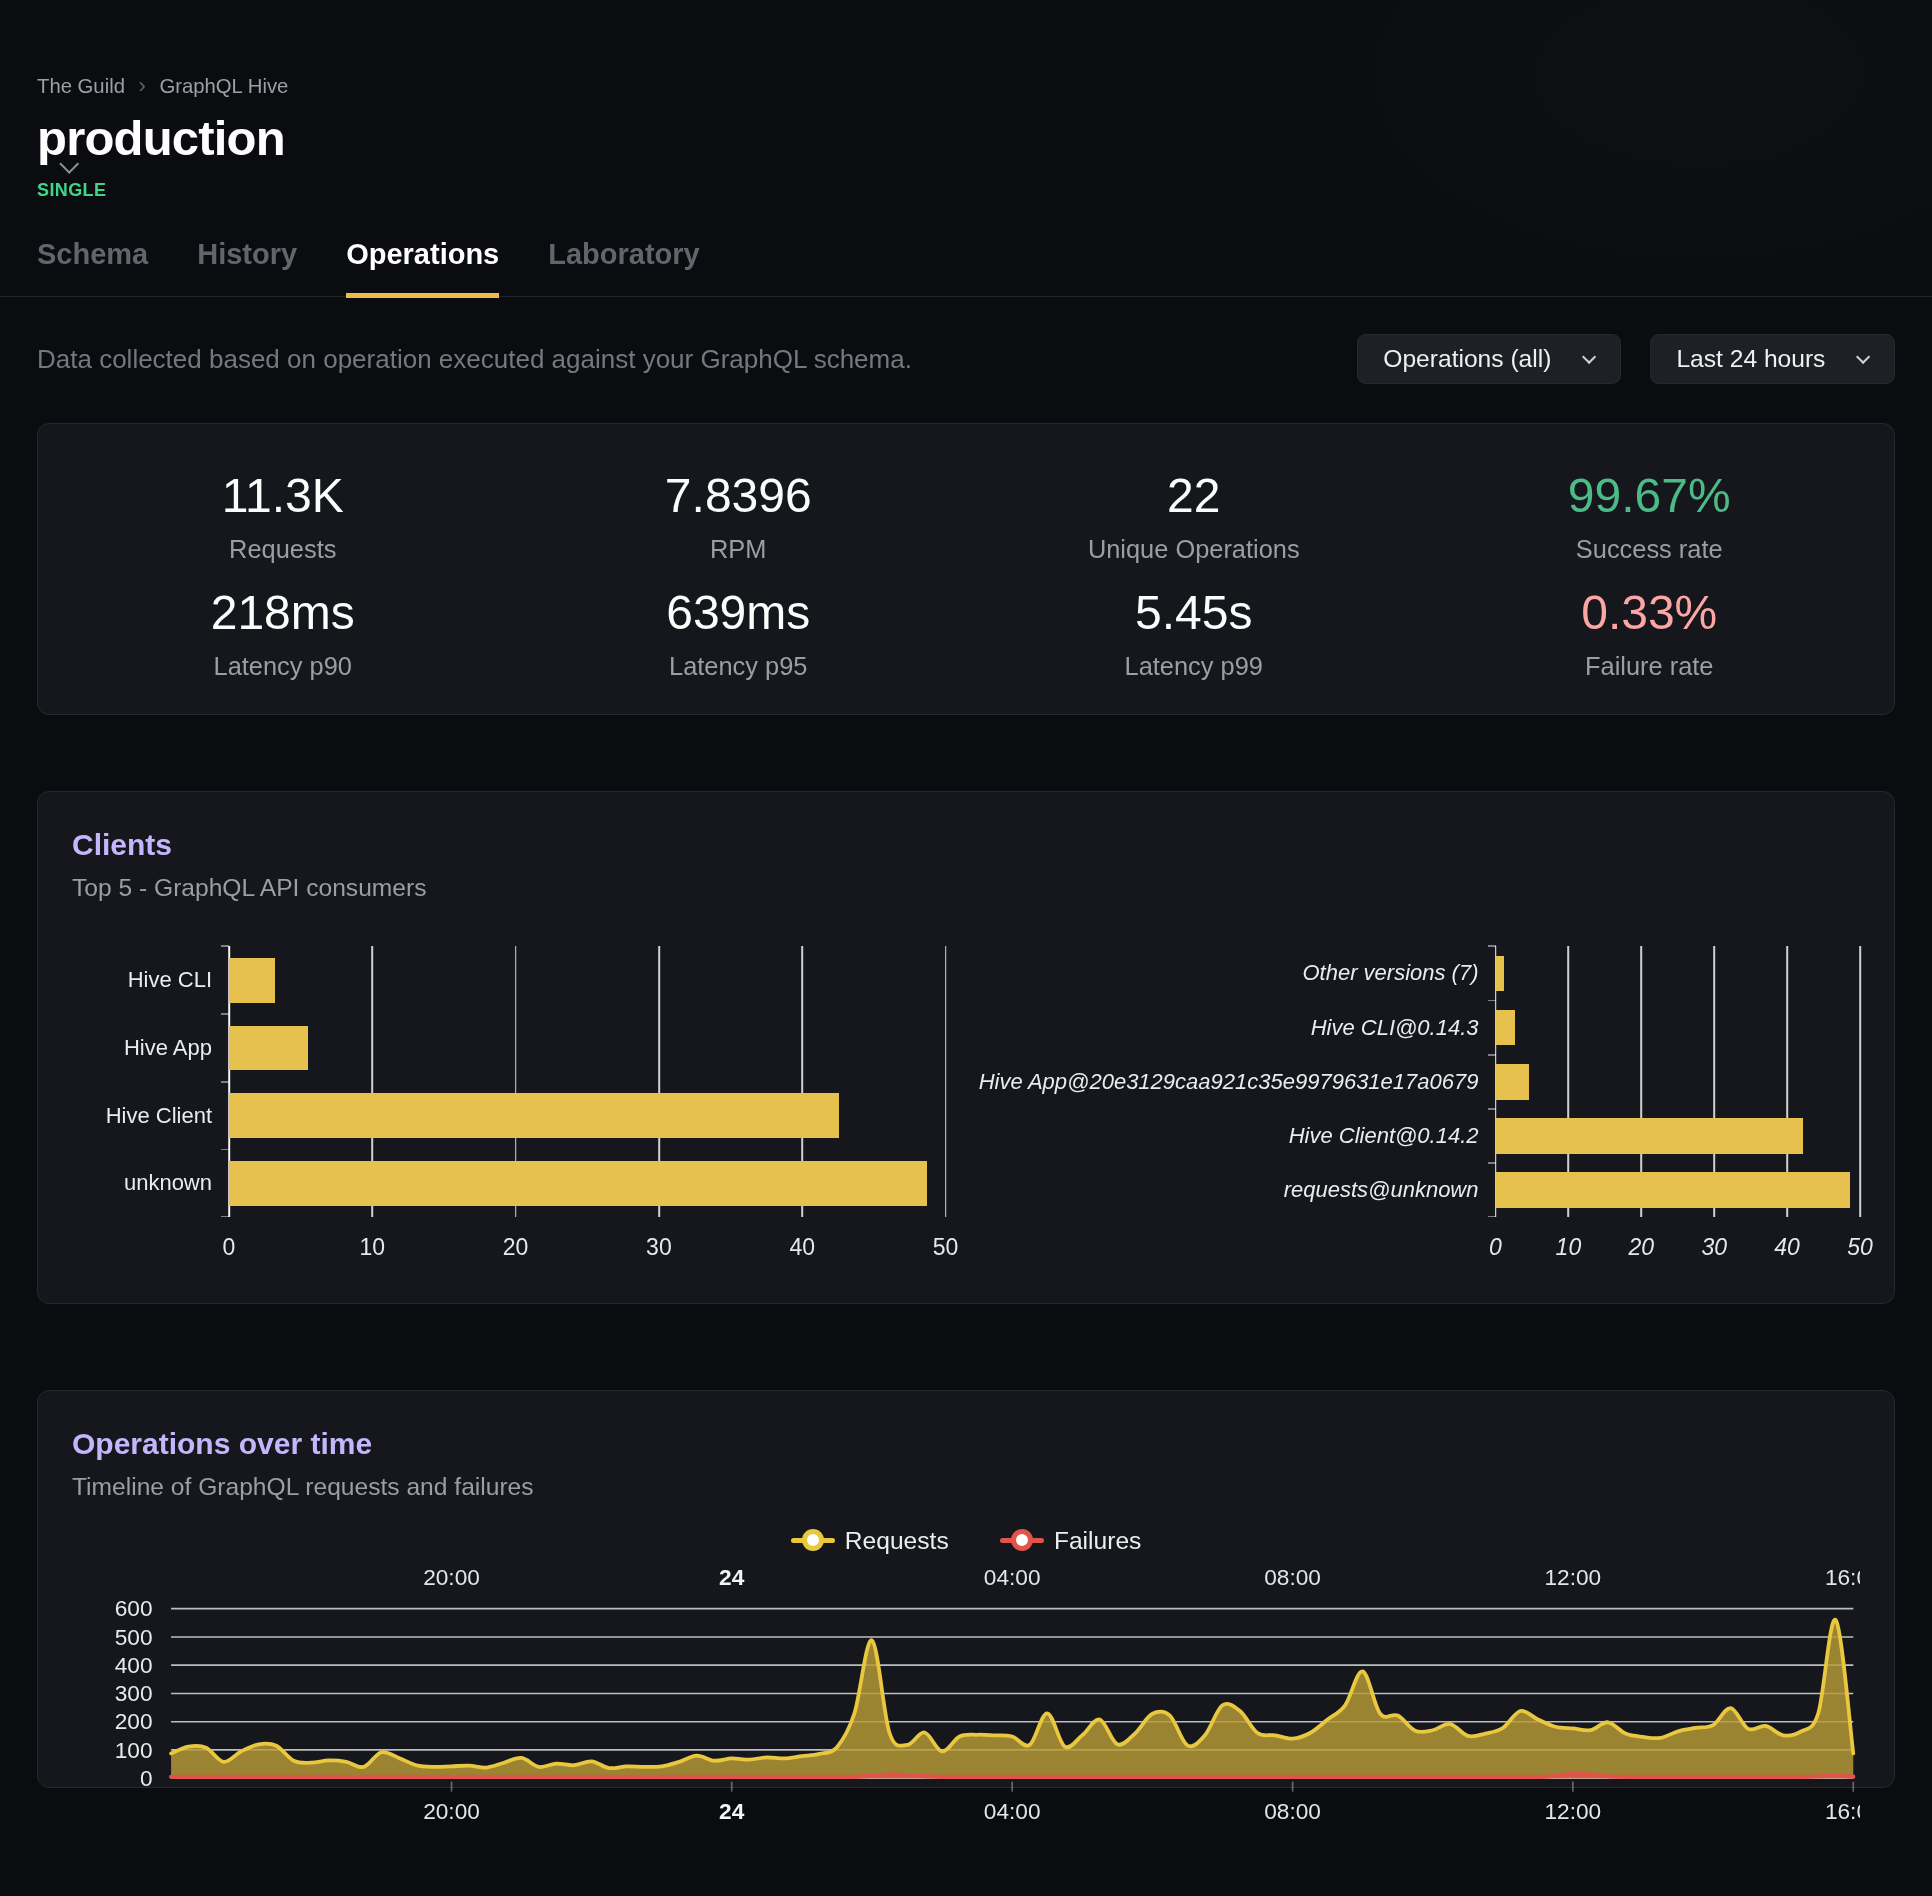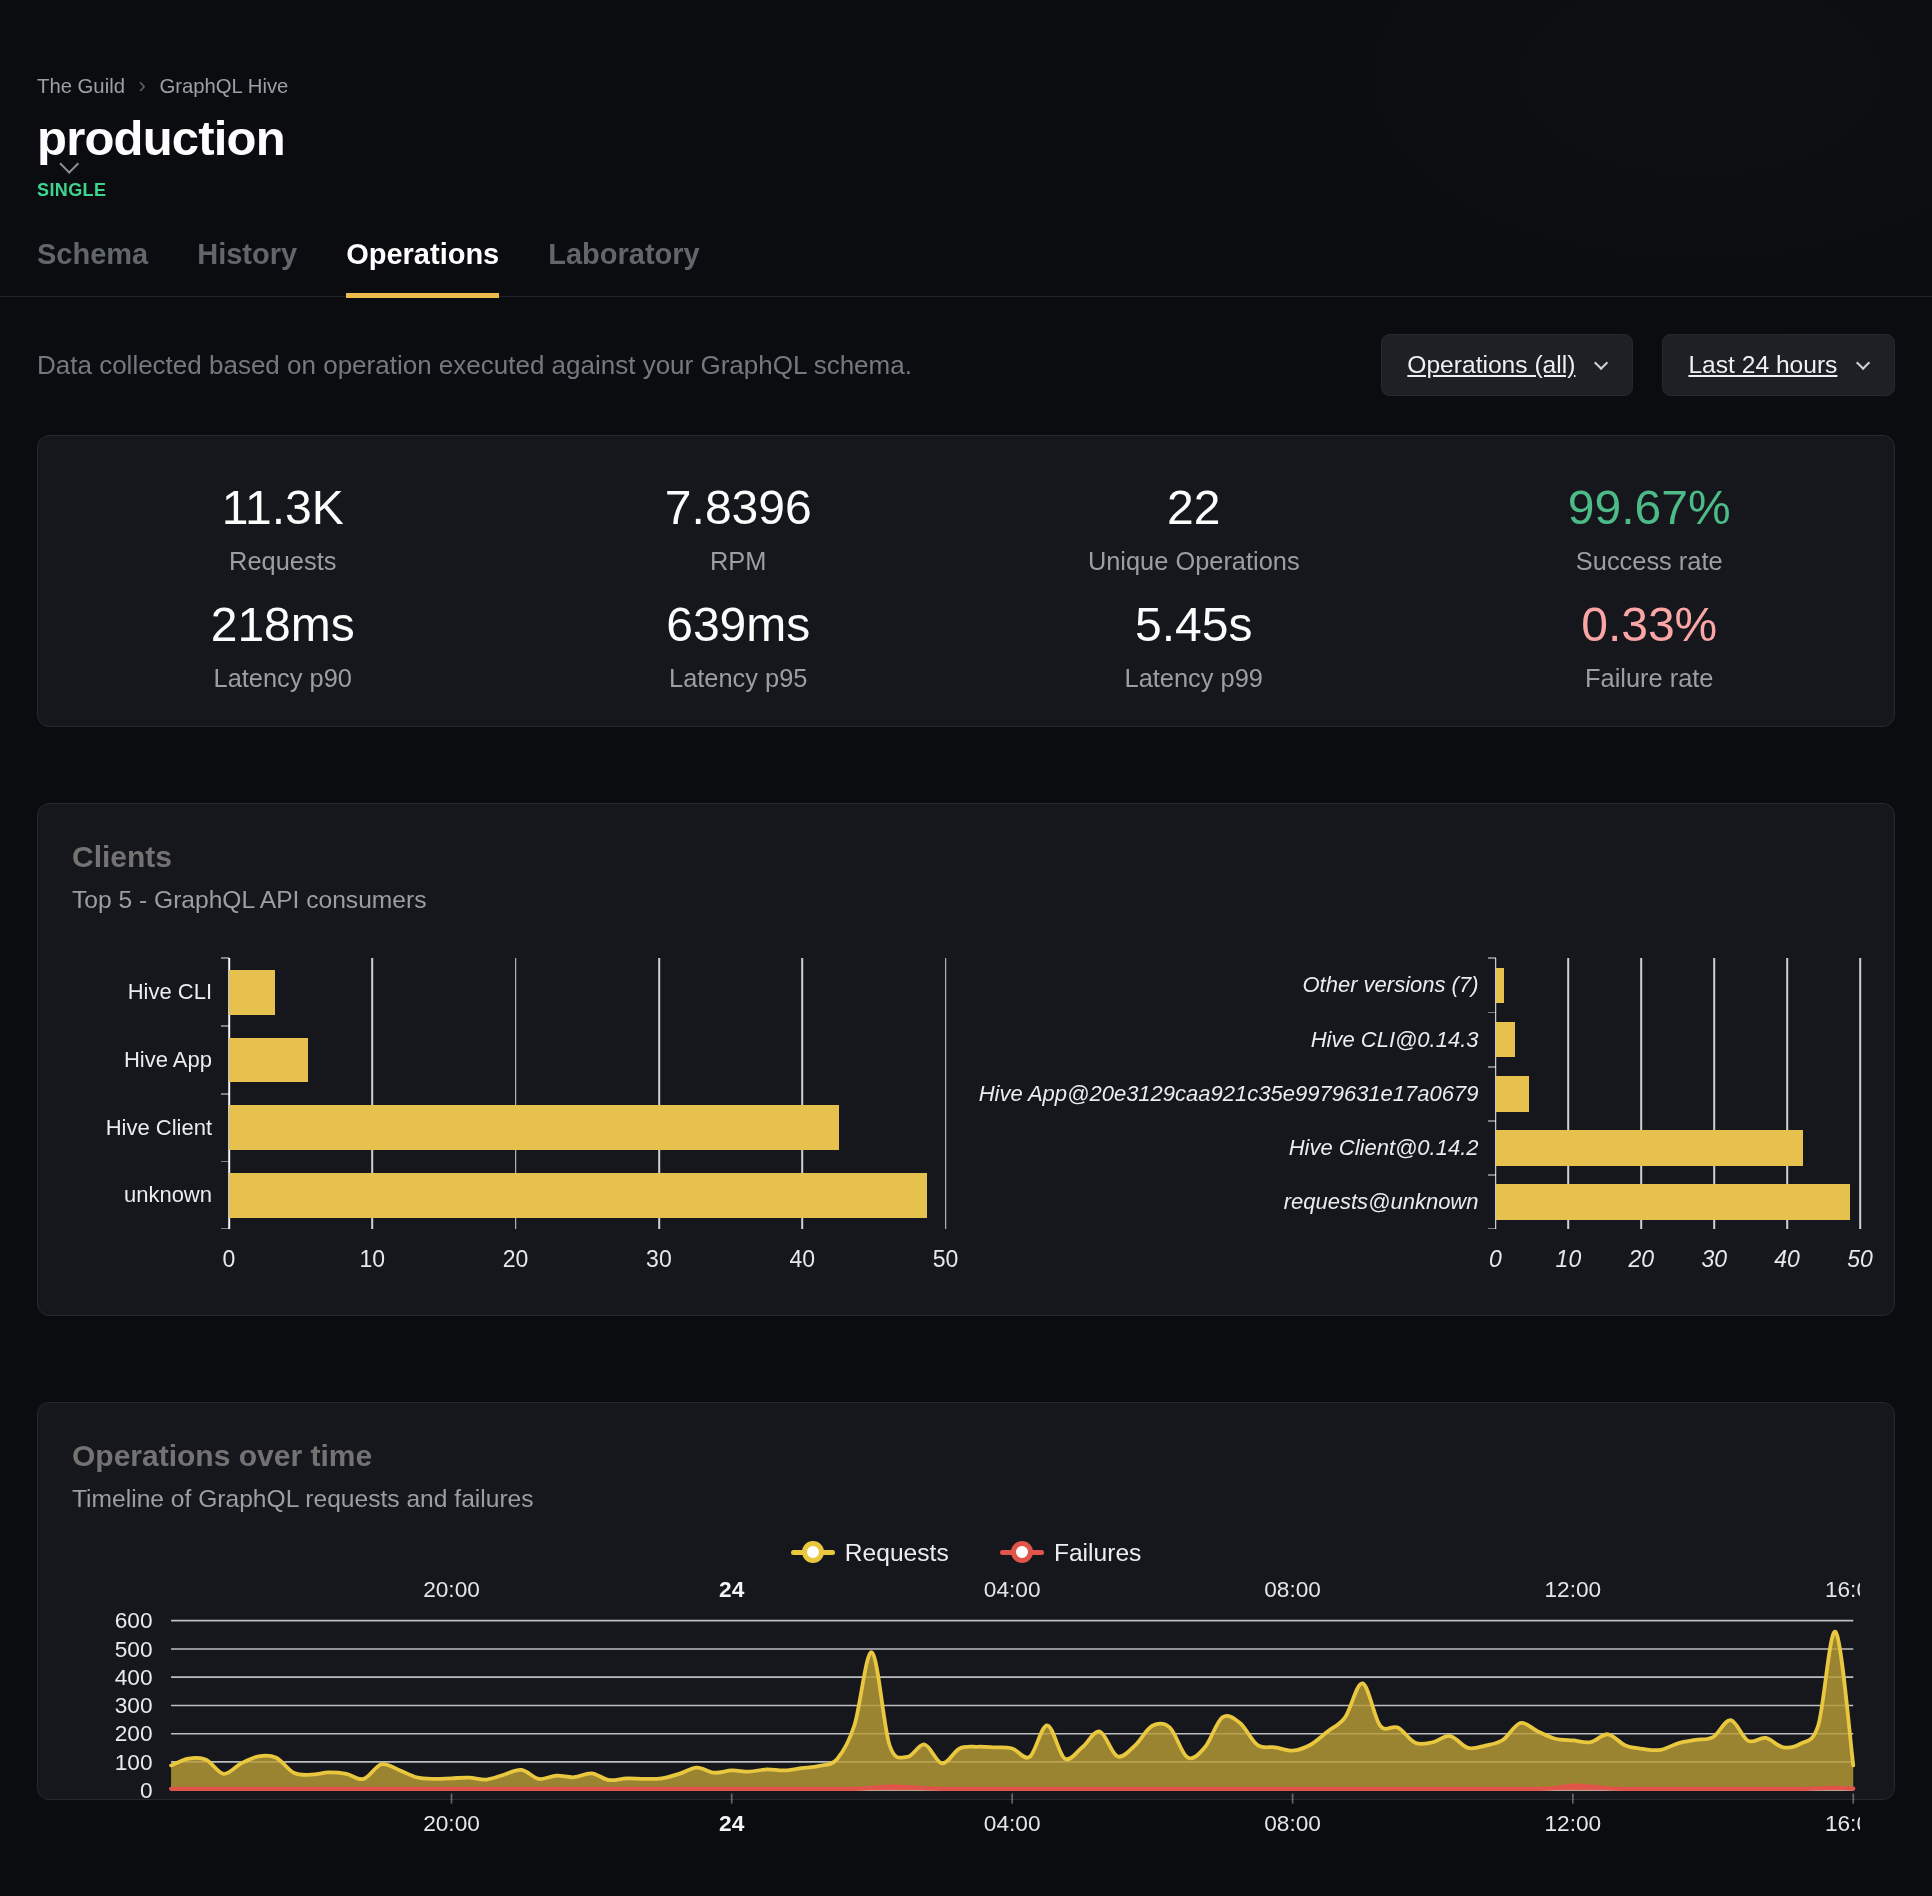--- a/index.html
+++ b/index.html
@@ -24,33 +24,33 @@
   .badge { margin-top:8.5px; font-size:18px; font-weight:bold; letter-spacing:0.4px; color:#3ed68f; }
 
   .tabs-bar { margin:37px -37px 0; padding:0 37px; border-bottom:1.7px solid #222428; display:flex; gap:49px; }
   .tab { font-size:29px; font-weight:bold; color:#61666d; padding-bottom:22px; border-bottom:5.1px solid transparent; margin-bottom:-1.7px; cursor:pointer; }
   .tab.active { color:#ffffff; border-bottom-color:#edbb49; }
 
   
   .toolbar { margin-top:37px; display:flex; justify-content:space-between; align-items:center; }
   .toolbar-desc { font-size:26px; color:#75797f; }
   .filters { display:flex; gap:29px; }
-  .filter-btn { display:flex; align-items:center; gap:21px; background:#1e2025; border:0.8px solid #26282d; height:62px; padding:0 25.4px; border-radius:8.5px; font-size:24.6px; color:#eef0f2; cursor:pointer;text-decoration:underline; }
+  .filter-btn { display:flex; align-items:center; gap:33px; background:#1e2025; border:0.8px solid #26282d; height:50px; padding:0 25.4px; border-radius:8.5px; font-size:24.6px; color:#eef0f2; cursor:pointer; }
   .filter-chev { width:10.2px; height:10.2px; border-width:2.1px; color:#cfd3d7; margin-top:-5.1px; }
 
   
   .card { background:#15171c; border:0.8px solid #25282e; border-radius:12px; }
   .stats-card { margin-top:39px; height:292px; padding:44px 17px; display:grid; grid-template-columns:repeat(4,1fr); grid-template-rows:1fr 1fr; row-gap:20.3px; }
   .stat { text-align:center; }
   .stat-value { font-size:48px; font-weight:500; color:#fbfcfc; }
   .stat-label { margin-top:12px; font-size:25.4px; color:#9a9fa5; }
   .stat.c-green .stat-value { color:#4cbb87; }
   .stat.c-red .stat-value { color:#fca5a5; }
 
-  .card-title { font-size:30px; font-weight:bold; color:#737373; }
+  .card-title { font-size:30px; font-weight:bold; color:#c4b5fd; }
   .card-subtitle { margin-top:12px; font-size:24.6px; color:#9a9fa5; }
 
   
   .clients-card { margin-top:76px; height:513px; padding:36px 34px; }
   .clients-charts { display:flex; margin-top:44px; }
   .bar-chart { flex:1; display:grid; grid-template-rows:271px 53px; }
   .bar-chart.left { grid-template-columns:157px 1fr; padding-right:41px; }
   .bar-chart.right { grid-template-columns:509px 1fr;font-style:italic; }
   .bar-labels { display:flex; flex-direction:column; }
   .bar-label { flex:1; display:flex; align-items:center; justify-content:flex-end; padding-right:17px; font-size:22px; color:#eaecee; white-space:nowrap; }

